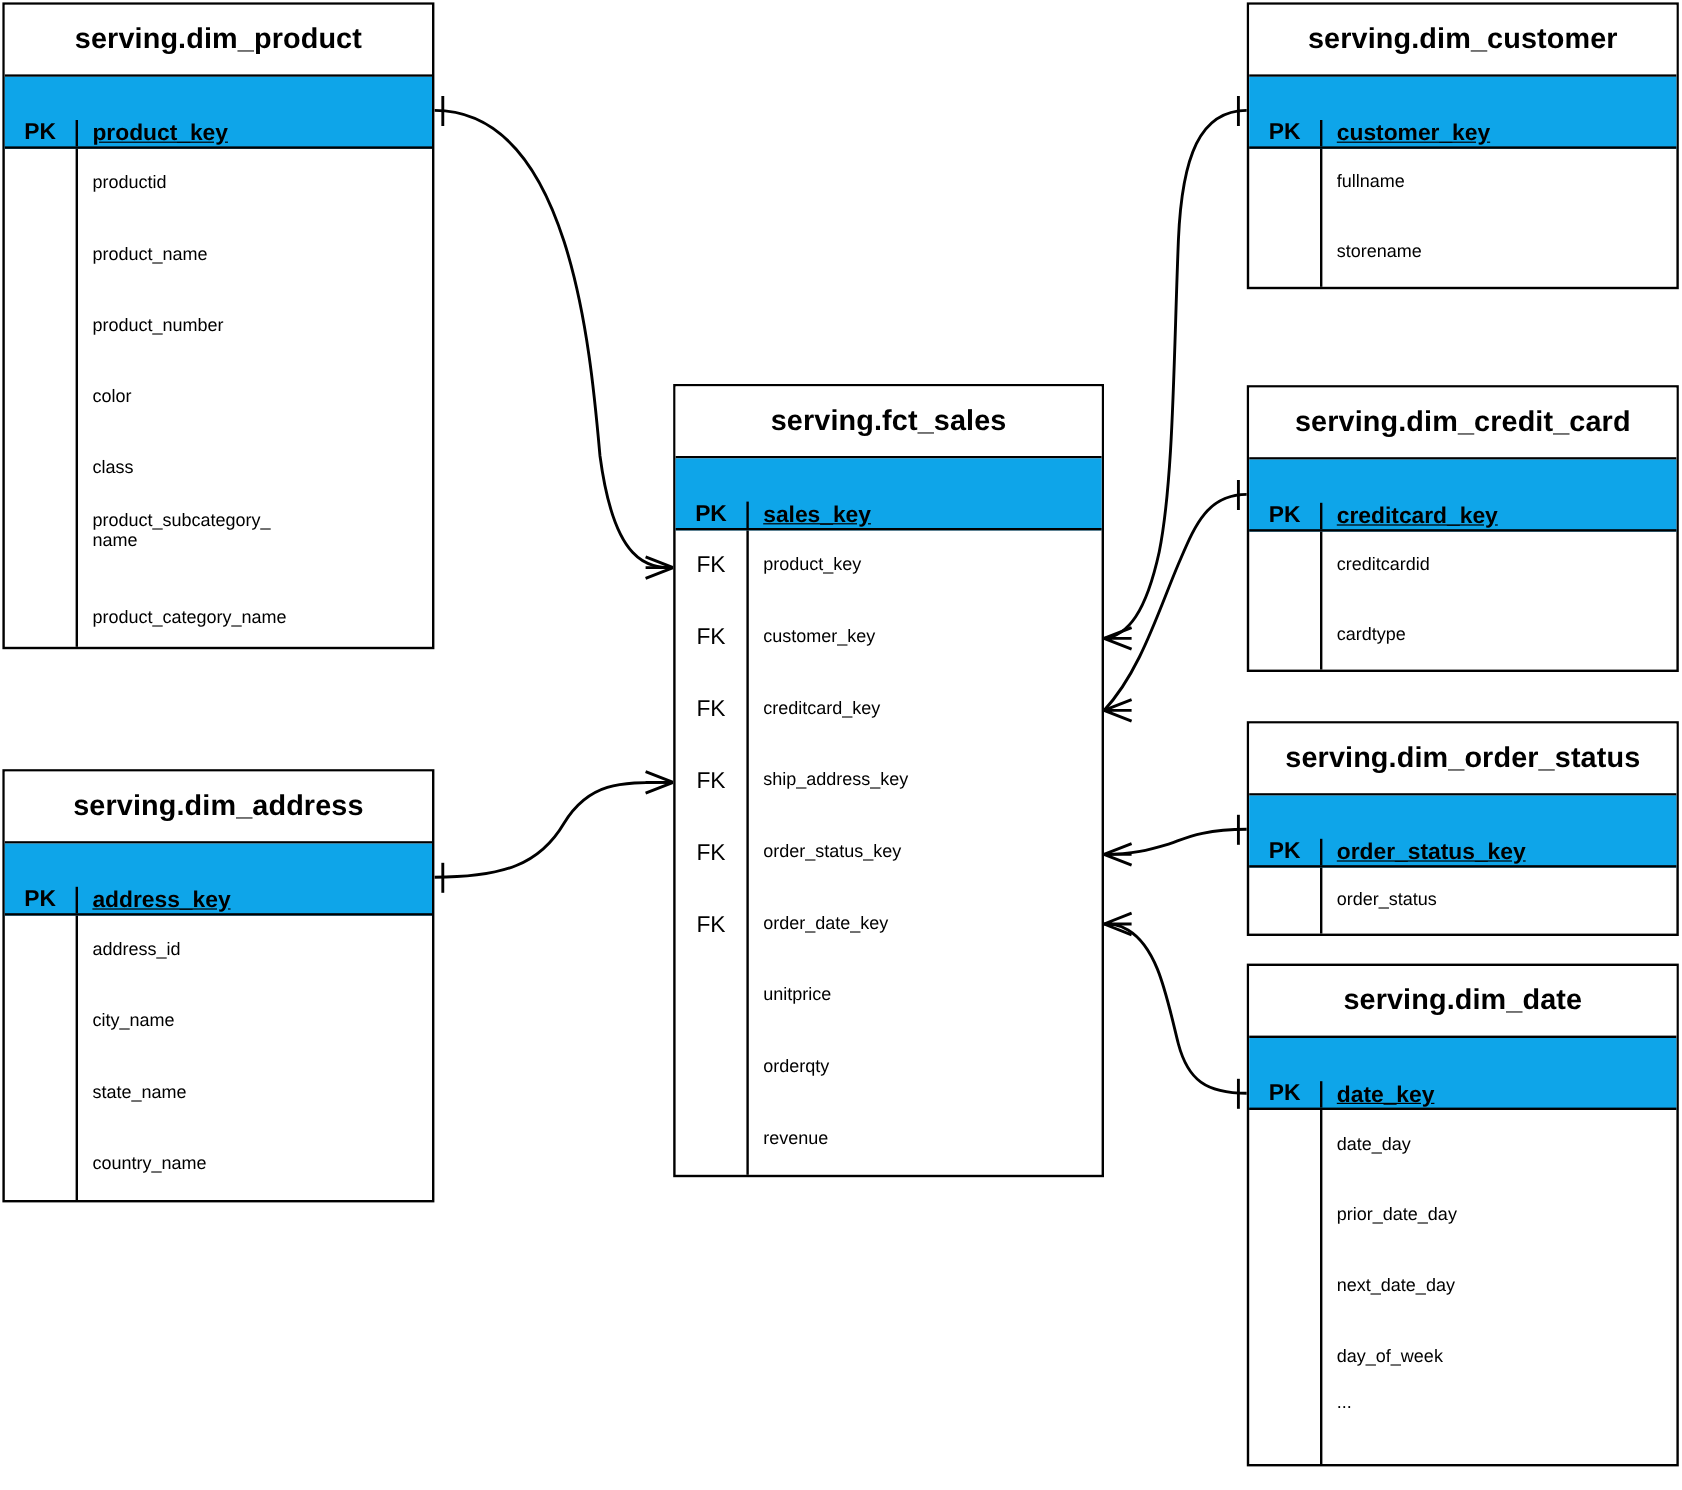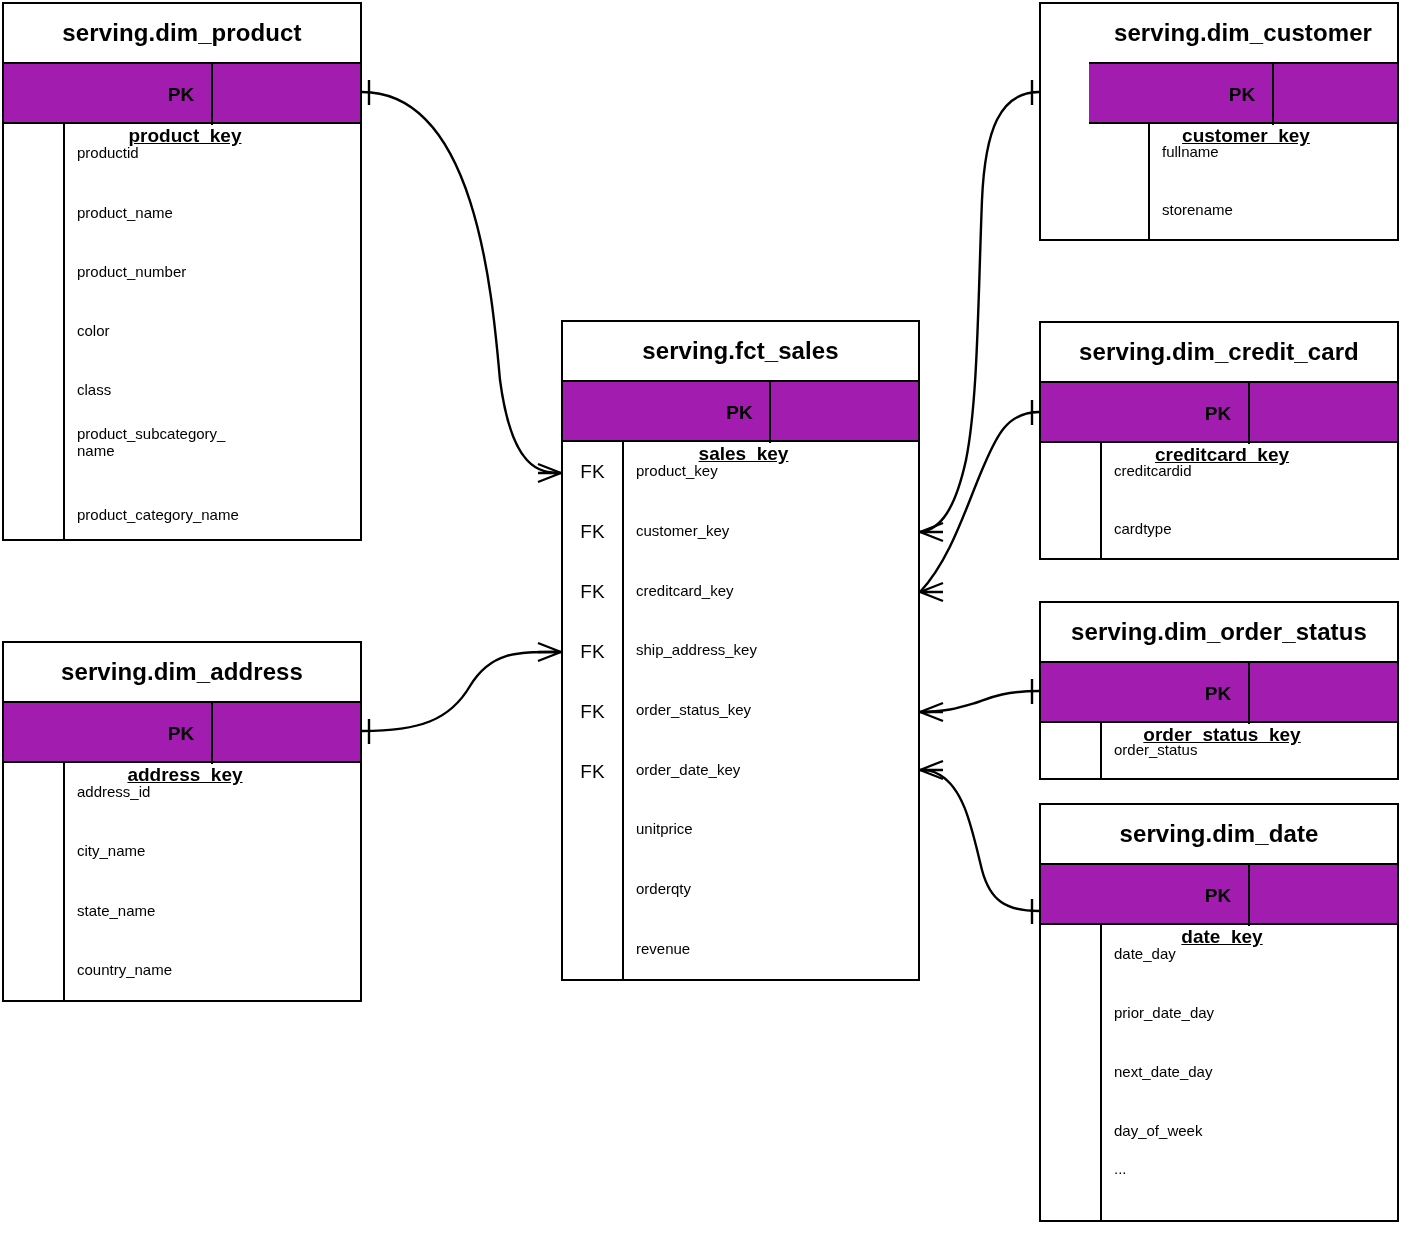--- a/index.html
+++ b/index.html
@@ -41,24 +41,23 @@
     justify-content: center;
     font-weight: bold;
     font-size: 24px;
     letter-spacing: 0.1px;
     border-bottom: 2px solid #000000;
     background: #ffffff;
   }
   .ent-row {
     box-sizing: border-box;
     display: flex;
-    align-items: center;
+    align-items: flex-end;
     height: 60px;
-    background: #a21caf;
-    flex-direction: column;
+    background: #0ea5e9;
   }
   .ent-row.pkrow {
     border-bottom: 2px solid #000000;
   }
   .ent-row .keycol {
     box-sizing: border-box;
     width: 61px;
     flex: 0 0 61px;
     display: flex;
     align-items: center;
@@ -243,21 +242,21 @@
         <div class="attr">ship_address_key</div>
         <div class="attr">order_status_key</div>
         <div class="attr">order_date_key</div>
         <div class="attr">unitprice</div>
         <div class="attr">orderqty</div>
         <div class="attr">revenue</div>
       </div>
     </div>
   </div>
 
-  <div class="entity" style="left:1039px; top:2px; width:360px; height:239px;padding-left:48px;">
+  <div class="entity" style="left:1039px; top:2px; width:360px; height:239px;">
     <div class="ent-title">serving.dim_customer</div>
     <div class="ent-row pkrow">
       <div class="keycol">PK</div>
       <div class="namecol">
         <span>customer_key</span>
       </div>
     </div>
     <div class="attrs" style="height:115px;">
       <div class="keycol"></div>
       <div class="list">

